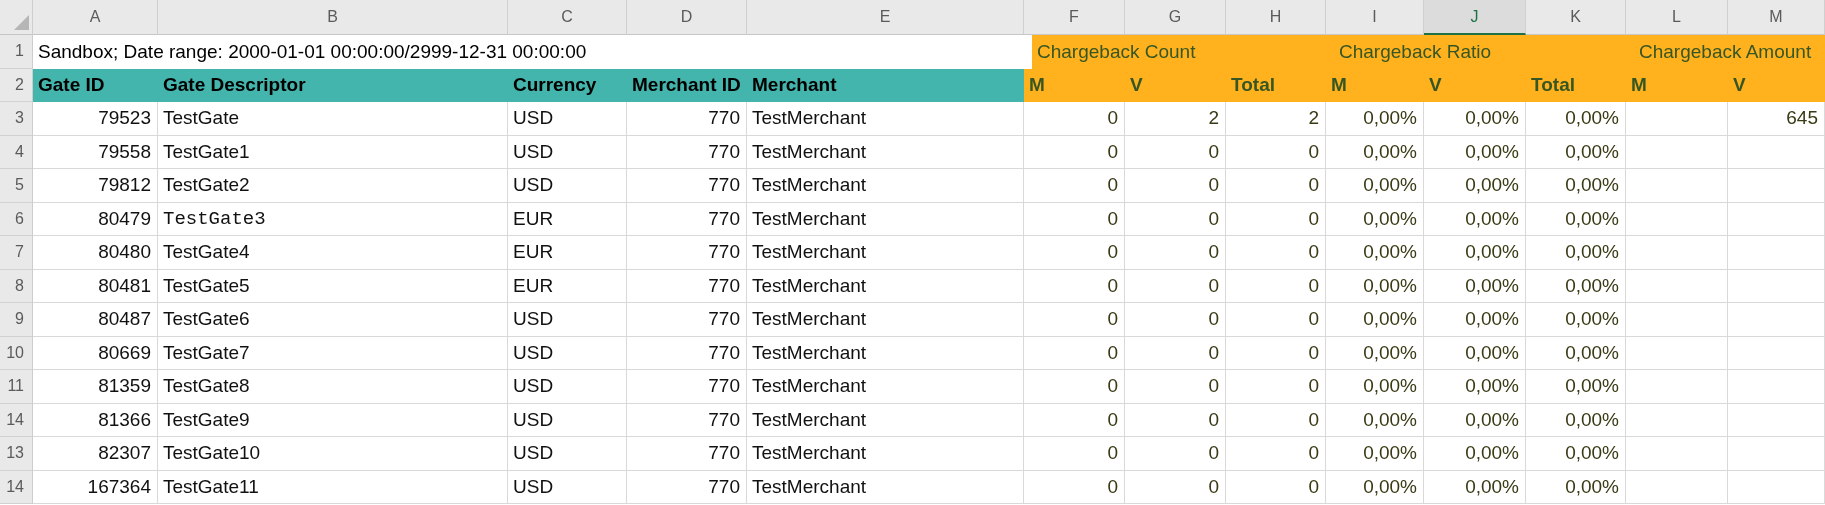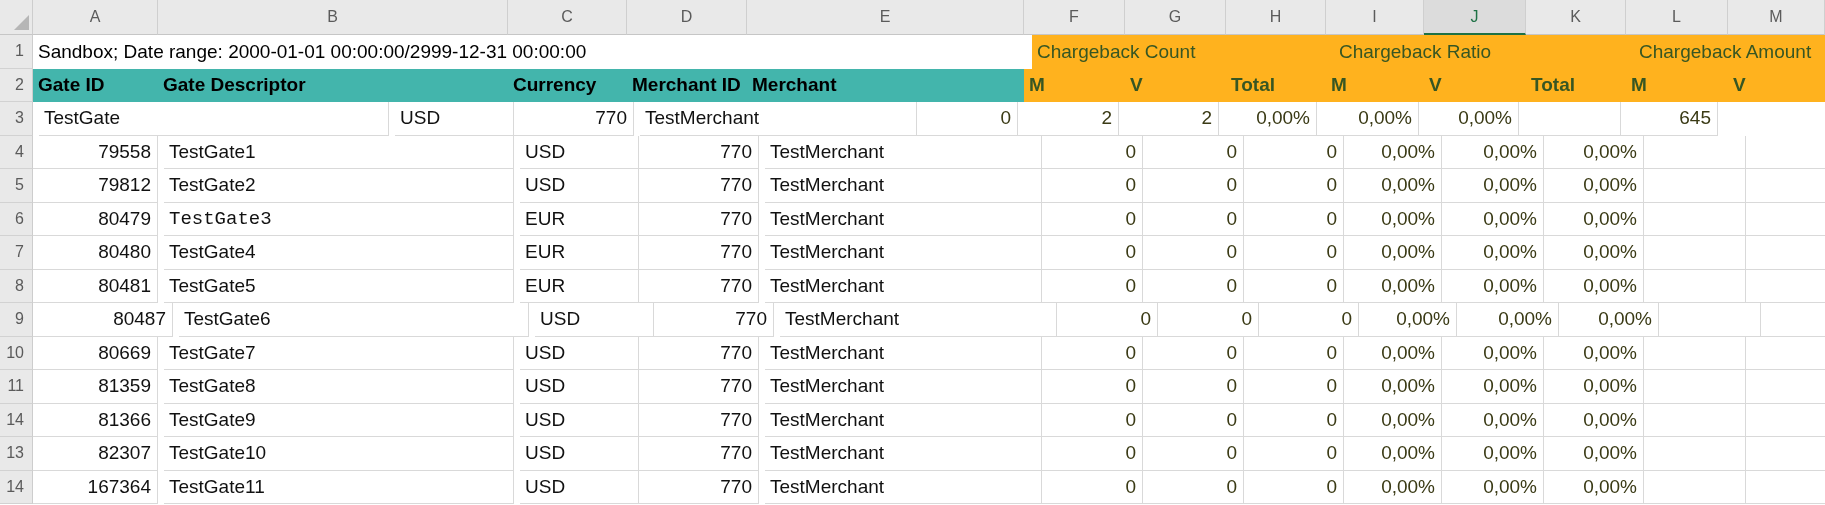--- a/index.html
+++ b/index.html
@@ -21,21 +21,21 @@
             border-right:1px solid #cfcfcf; border-bottom:1px solid #c6c6c6; }
   .colhdr.sel { background:#dcdcdc; color:var(--selgreen); border-bottom:2px solid var(--selgreen); }
   
   .row { display:flex; height:33.5px; }
   .rownum { flex:none; width:33px; background:#e9e9e9; color:#5b5b5b; font-size:16px;
             display:flex; align-items:center; justify-content:flex-end; padding-right:8px;
             border-right:1px solid #cdcdcd; border-bottom:1px solid #d2d2d2; }
   .cell { flex:none; display:flex; align-items:center; font-size:19px; color:#111;
           background:#fff; border-right:1px solid #d9d9d9; border-bottom:1px solid #d9d9d9;
           white-space:nowrap; overflow:hidden; }
-  .al { justify-content:flex-start; padding-left:5px;margin-left:6px; }
+  .al { justify-content:flex-start; padding-left:5px; }
   .ar { justify-content:flex-end; padding-right:6px; }
   .cell.val { color:var(--valcol); }
   
   .banner-cell { flex:none; display:flex; align-items:center; font-size:19px; color:#000;
                  background:#fff; padding-left:5px; white-space:nowrap; }
   .group { flex:none; display:flex; align-items:center; background:var(--orange);
            color:var(--hgreen); font-weight:normal; font-size:19px; padding-left:5px; white-space:nowrap; }
   
   .thead { flex:none; display:flex; align-items:center; background:var(--teal);
            color:#000; font-weight:bold; font-size:19px; padding-left:5px; white-space:nowrap; overflow:hidden; }
@@ -93,20 +93,21 @@
       <div class="ohead" style="width: 102px;">V</div>
       <div class="ohead" style="width: 100px;">Total</div>
       <div class="ohead" style="width: 102px;">M</div>
       <div class="ohead" style="width: 97px;">V</div>
     </div>
 
   <div id="body">
 
   <div class="row">
         <div class="rownum">3</div>
+        <div class="cell ar" style="width: 125px;">79523</div>
         <div class="cell al" style="width: 350px;">TestGate</div>
         <div class="cell al" style="width: 119px;">USD</div>
         <div class="cell ar" style="width: 120px;">770</div>
         <div class="cell al" style="width: 277px;">TestMerchant</div>
         <div class="cell ar val" style="width: 101px;">0</div>
         <div class="cell ar val" style="width: 101px;">2</div>
         <div class="cell ar val" style="width: 100px;">2</div>
         <div class="cell ar val" style="width: 98px;">0,00%</div>
         <div class="cell ar val" style="width: 102px;">0,00%</div>
         <div class="cell ar val" style="width: 100px;">0,00%</div>
@@ -188,21 +189,21 @@
         <div class="cell ar val" style="width: 101px;">0</div>
         <div class="cell ar val" style="width: 100px;">0</div>
         <div class="cell ar val" style="width: 98px;">0,00%</div>
         <div class="cell ar val" style="width: 102px;">0,00%</div>
         <div class="cell ar val" style="width: 100px;">0,00%</div>
         <div class="cell ar val" style="width: 102px;"></div>
         <div class="cell ar val" style="width: 97px;"></div>
       </div>
       <div class="row">
         <div class="rownum">9</div>
-        <div class="cell ar" style="width: 140px;">80487</div>
+        <div class="cell ar" style="width: 125px;">80487</div>
         <div class="cell al" style="width: 350px;">TestGate6</div>
         <div class="cell al" style="width: 119px;">USD</div>
         <div class="cell ar" style="width: 120px;">770</div>
         <div class="cell al" style="width: 277px;">TestMerchant</div>
         <div class="cell ar val" style="width: 101px;">0</div>
         <div class="cell ar val" style="width: 101px;">0</div>
         <div class="cell ar val" style="width: 100px;">0</div>
         <div class="cell ar val" style="width: 98px;">0,00%</div>
         <div class="cell ar val" style="width: 102px;">0,00%</div>
         <div class="cell ar val" style="width: 100px;">0,00%</div>

